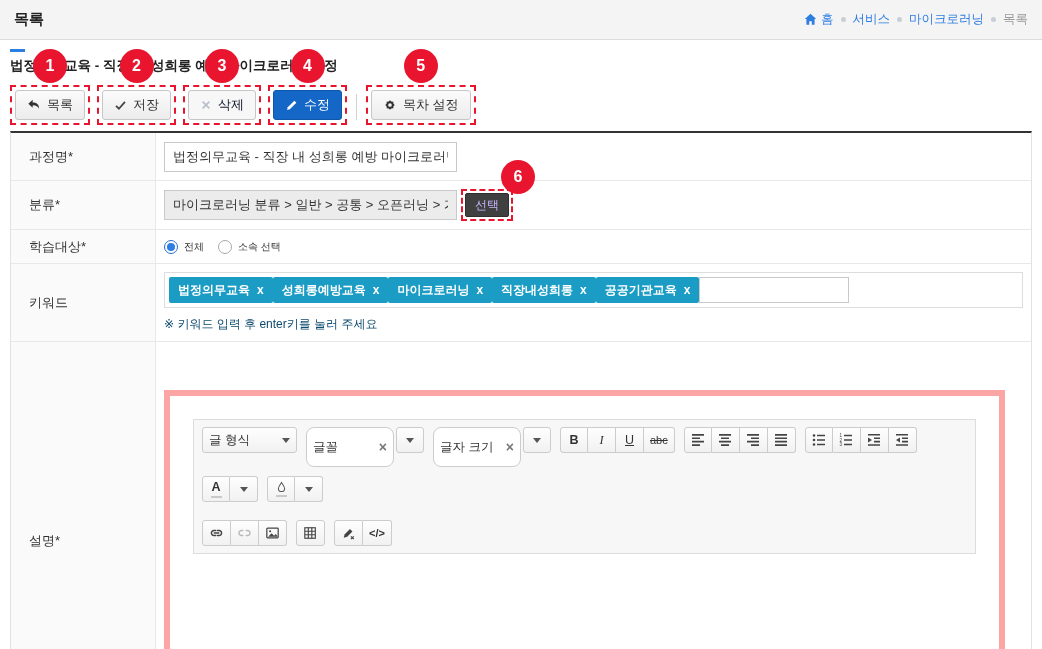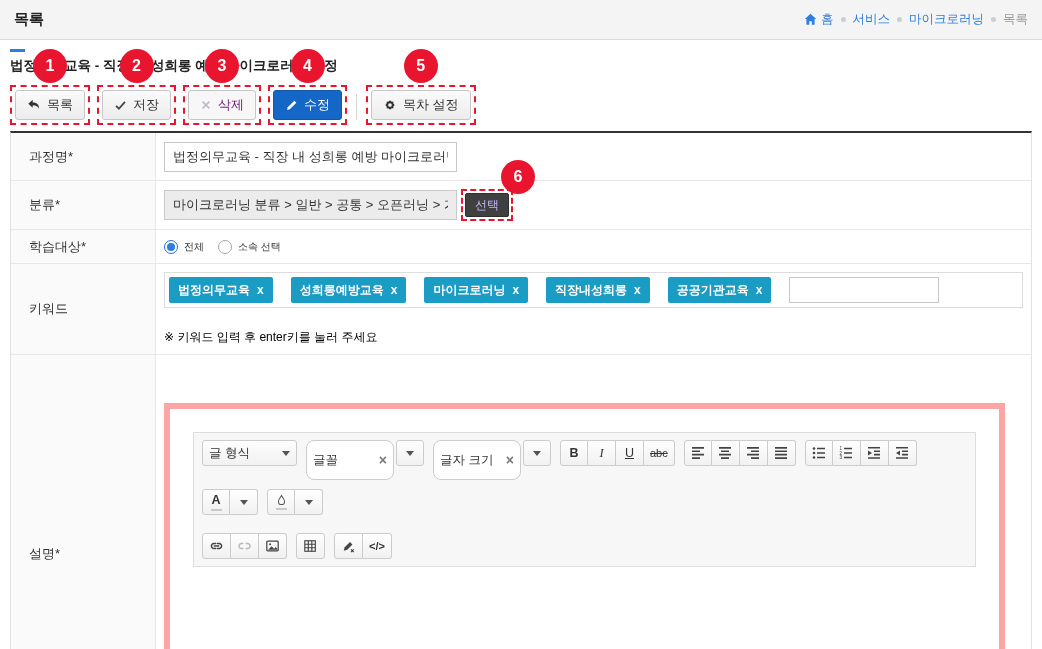--- a/index.html
+++ b/index.html
@@ -24,21 +24,21 @@
   
   .tbar { display:flex; align-items:flex-start; margin-top:10px; gap:7px; }
   .bwrap { position:relative; border:2px dashed #e9152f; padding:3px; }
   .badge { position:absolute; top:-38px; left:50%; transform:translateX(-50%);
     width:34px; height:34px; border-radius:50%; background:#e9152f; color:#fff;
     font-size:16px; font-weight:bold; display:flex; align-items:center; justify-content:center; z-index:5; }
   .btn { height:30px; display:inline-flex; align-items:center; gap:6px; padding:0 11px;
     background:linear-gradient(#fbfbfb,#ececec); border:1px solid #c6c6c6; border-radius:3px;
     font-size:13px; color:#333; cursor:pointer; white-space:nowrap; }
   .btn.primary { background:#1467c6; border-color:#0f57ab; color:#fff;align-items:center; }
-  .btn.disabled { color:#701a75; background:#f7f7f7; cursor:default; }
+  .btn.disabled { color:#0f172a; background:#f7f7f7; cursor:default; }
   .vdiv { width:1px; height:26px; background:#d5d5d5; margin:9px 2px 0; }
 
   
   .form { margin-top:6px; border:1px solid #e2e2e2; border-top:2px solid #333; }
   .row { display:grid; grid-template-columns:145px 1fr; border-bottom:1px solid #e8e8e8; }
   .lab { background:#fafafa; border-right:1px solid #e8e8e8; padding-left:18px;
     display:flex; align-items:center; font-size:13px; color:#333; }
   .con { display:flex; align-items:center; padding:8px; }
   .r-course{min-height:48px}.r-cat{min-height:46px}.r-target{min-height:34px}
   .r-thumb{min-height:40px}
@@ -54,25 +54,25 @@
   
   .radio { width:14px; height:14px; border-radius:50%; border:1px solid #a9a9a9; background:#fff;
     display:inline-block; position:relative; flex:none; cursor:pointer; }
   .radio.on { border-color:#2a6fd0; }
   .radio.on::after { content:""; position:absolute; left:2px; top:2px; width:8px; height:8px;
     border-radius:50%; background:#2e7de1; }
   .rlab { font-size:10px; margin:0 14px 0 6px; }
 
   
   .kwcon { display:block; }
-  .tagbox { border:1px solid #ddd; padding:4px; display:flex; align-items:center; gap:18px; }
+  .tagbox { border:1px solid #ddd; padding:4px; display:flex; align-items:center; gap:0; }
   .tag { background:#1a9cc4; color:#fff; font-size:12px; font-weight:bold; height:26px;
     display:inline-flex; align-items:center; gap:7px; padding:0 9px; border-radius:2px; cursor:pointer; }
   .kwin { width:150px; height:26px; border:1px solid #c9c9c9; padding:0 6px; font-size:12px; }
-  .hint { margin-top:21px; font-size:12px; color:#000000; }
+  .hint { margin-top:8px; font-size:12px; color:#0c4a6e; }
 
   
   .editor { border:6px solid #fca5a5; width:calc(100% - 18px); padding:23px;margin-top:40px; }
   .edtb { border:1px solid #ddd; background:#f7f7f7; padding:7px 8px; display:flex;
     flex-wrap:wrap; gap:9px; row-gap:9px; }
   .eb { height:26px; min-width:28px; display:inline-flex; align-items:center; justify-content:center;
     background:linear-gradient(#fefefe,#f1f1f1); border:1px solid #ccc; border-radius:3px;
     font-size:12.5px; color:#333; padding:0 6px; cursor:pointer; }
   .egroup { display:inline-flex; }
   .egroup .eb { border-radius:0; border-left-width:0; }

